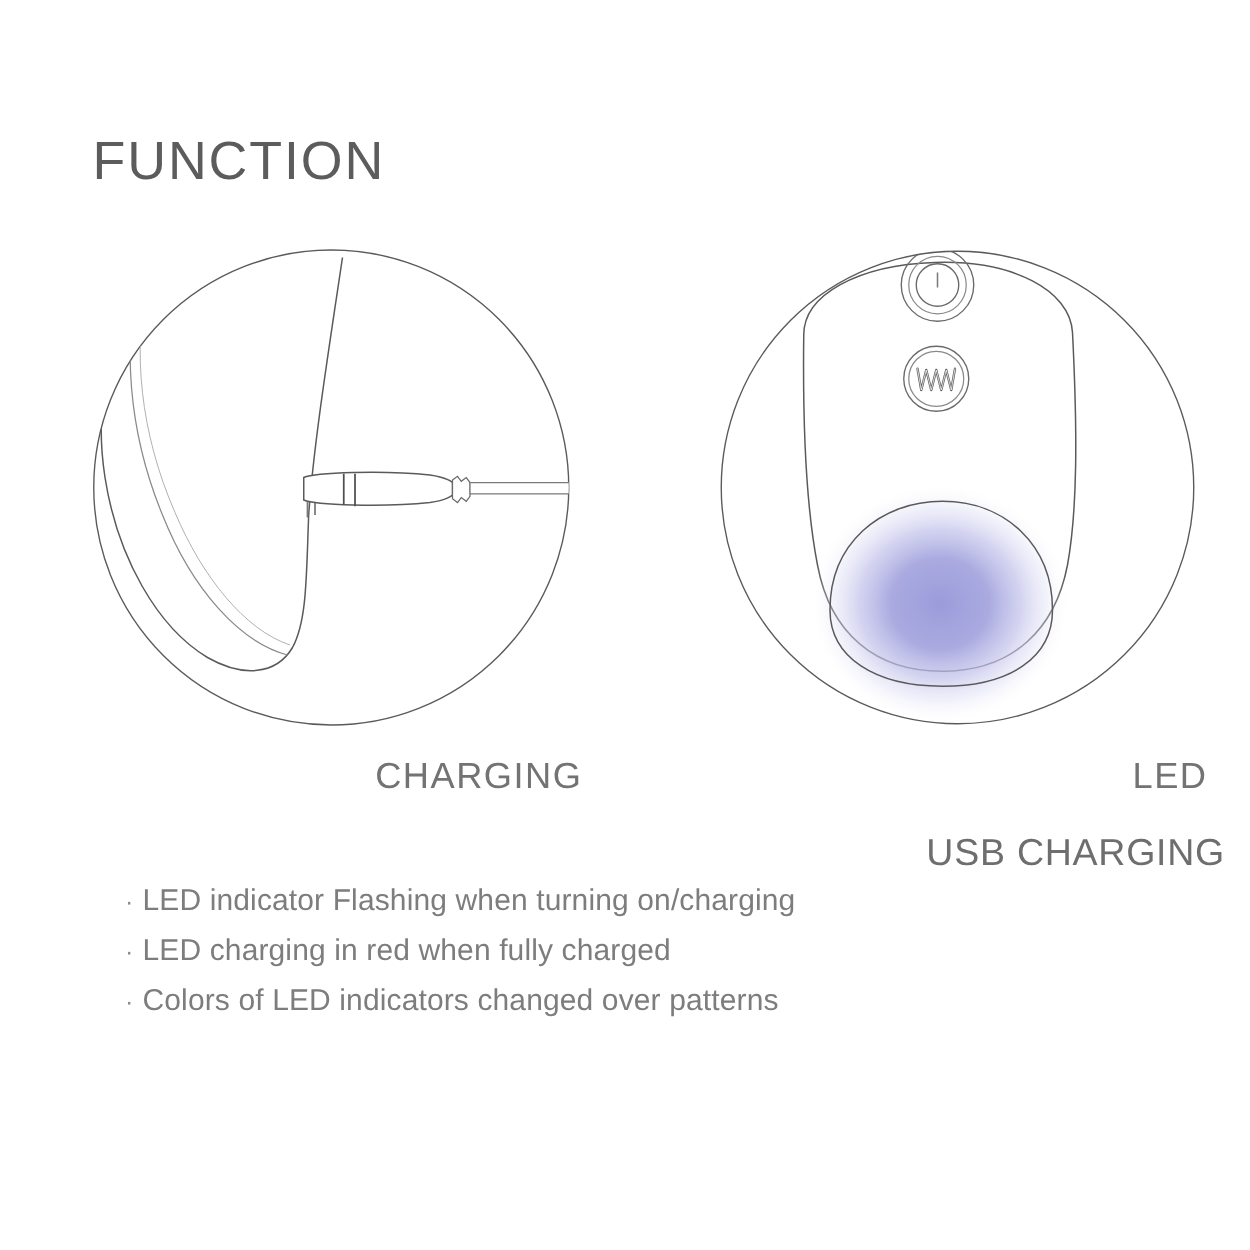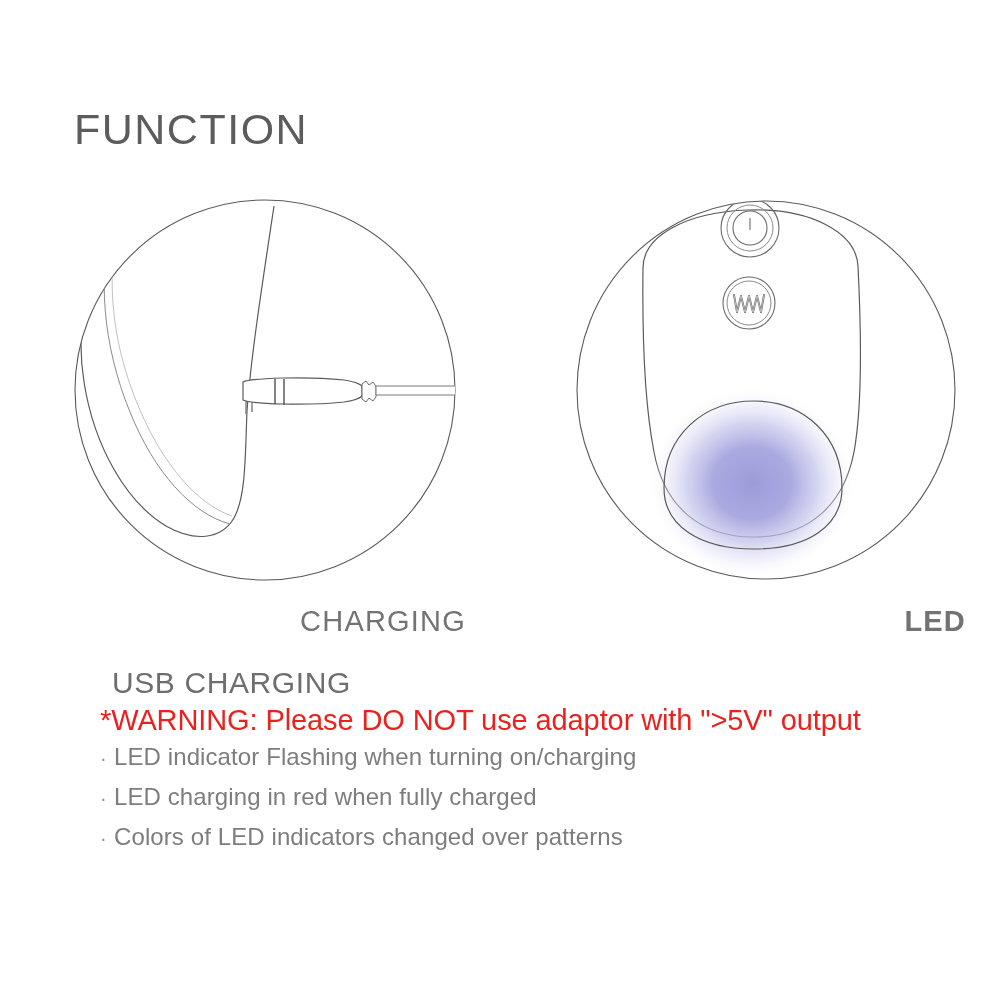--- a/index.html
+++ b/index.html
@@ -56,37 +56,38 @@
     top: 605px;
     width: 400px;
     text-align: right;
     font-size: 29px;
     font-weight: 300;
     letter-spacing: 1.2px;
     color: #737373;
     white-space: nowrap;
   }
   #caption-charging { left: 66px; }
-  #caption-led      { left: 566px; font-weight: bold; }
+  #caption-led      { left: 566px; }
 
   
   #text-block {
     position: absolute;
     left: 100px;
     top: 666px;
     width: 880px;
   }
   #usb-charging-heading {
     font-size: 30px;
     font-weight: 300;
     letter-spacing: 0.6px;
     color: #6e6e6e;
     line-height: 1.15;
     margin: 0 0 2px 12px;
     white-space: nowrap;
+    text-align: right;
   }
   .warning-line {
     font-size: 29px;
     font-weight: 400;
     color: #e8231f;
     line-height: 1.18;
     letter-spacing: -0.1px;
     white-space: nowrap;
     margin: 0;
   }
@@ -225,21 +226,20 @@
       </g>
     </svg>
   </div>
 
   <div class="figure-caption" id="caption-led">LED</div>
 
   <div id="text-block">
 
     <div id="usb-charging-heading">USB CHARGING</div>
 
-    <p class="warning-line">*WARNING: Please DO NOT use adaptor with "&gt;5V" output</p>
 
 
     <ul id="bullet-list">
       <li>
         <span class="bullet-mark">·</span>
         <span>LED indicator Flashing when turning on/charging</span>
       </li>
       <li>
         <span class="bullet-mark">·</span>
         <span>LED charging in red when fully charged</span>

